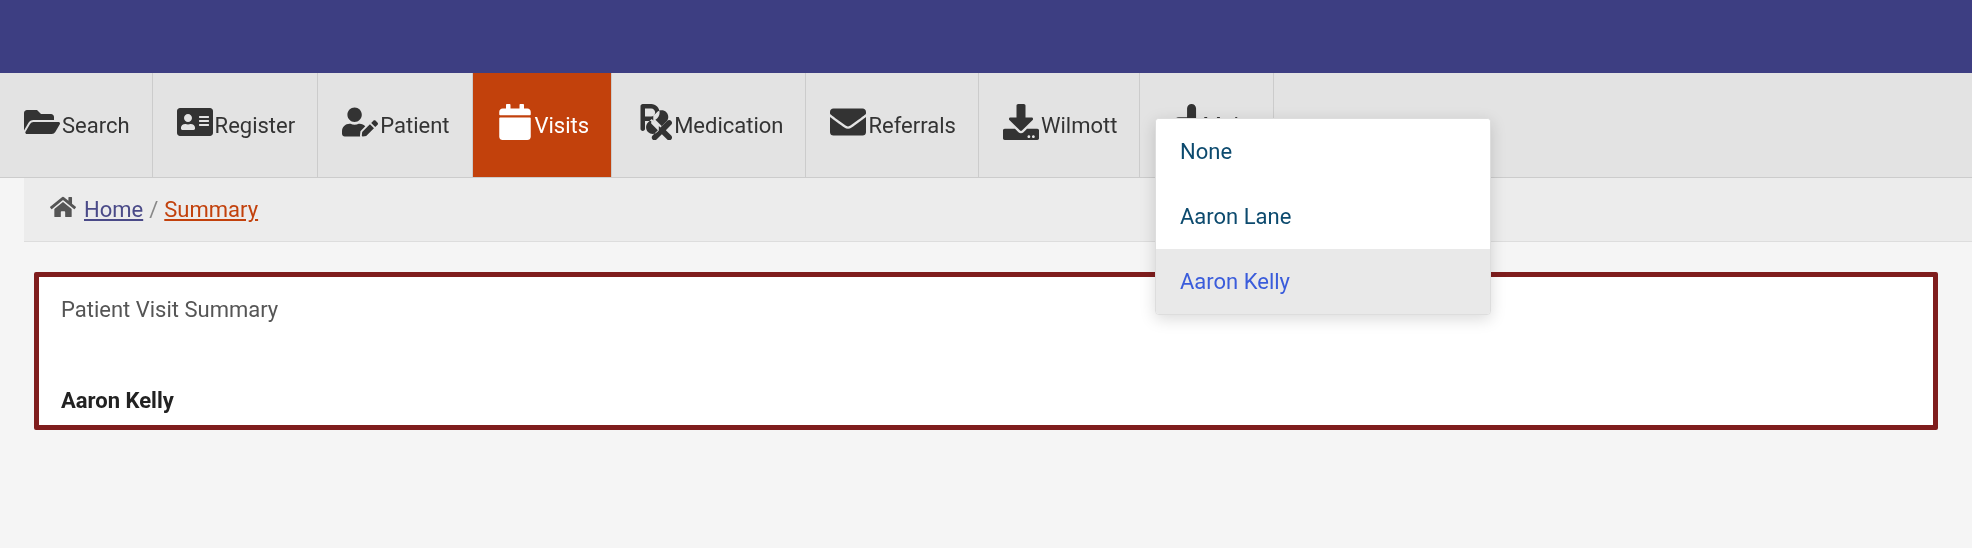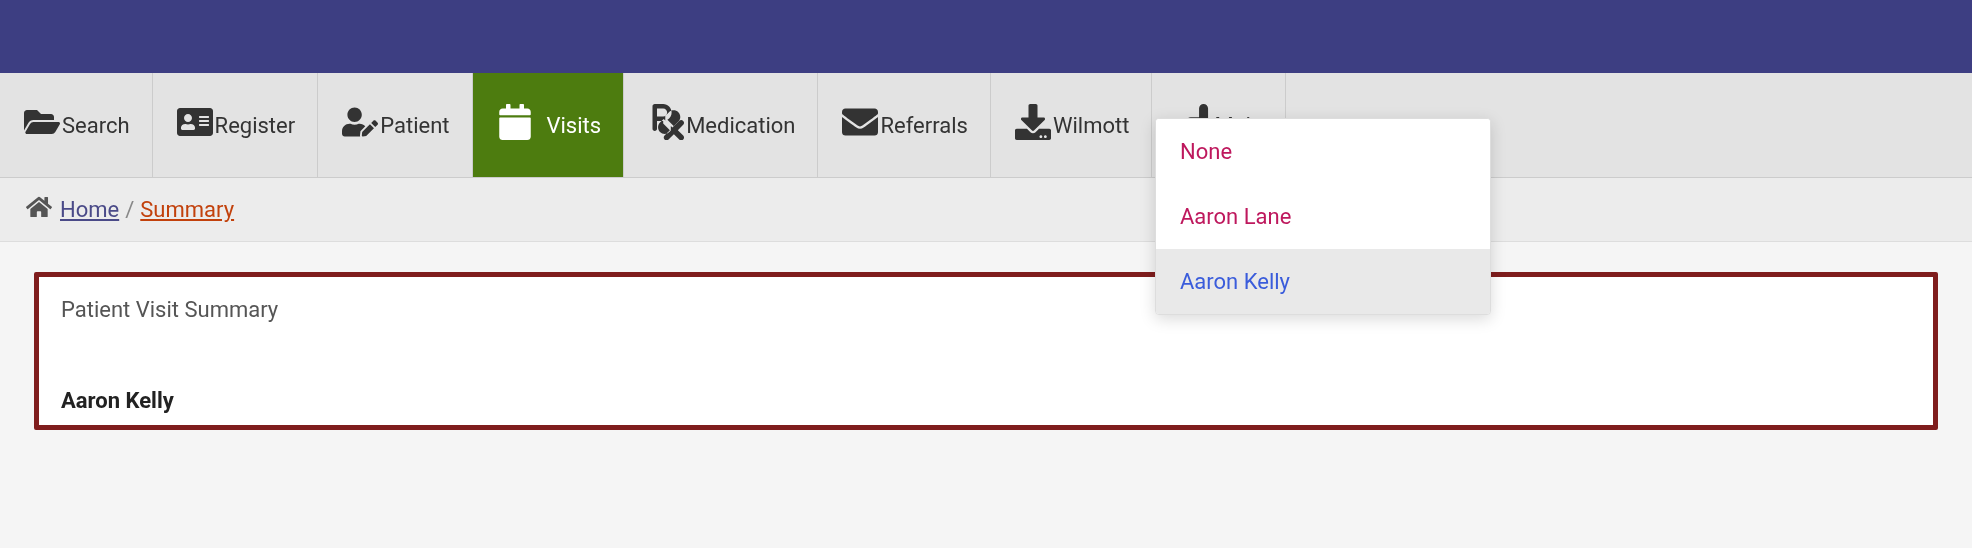--- a/index.html
+++ b/index.html
@@ -27,23 +27,22 @@
       flex-direction: row;
       align-items: center;
       justify-content: center;
       padding: 12px 22px;
       border-right: 1px solid #ccc;
       cursor: pointer;
       min-width: 120px;
       color: #333;
     }
     .toolbar-item.active {
-      background: #4d7c0f;
+      background: #c2410c;
       color: #fff;
-      gap: 12px;
     }
     .toolbar-item .icon {
       width: 40px;
       height: 40px;
       display: flex;
       align-items: center;
       justify-content: center;
       margin-bottom: 6px;
     }
     .toolbar-item .icon svg {
@@ -58,20 +57,21 @@
       font-size: 22px;
     }
     .breadcrumb-bar {
       background: #ececec;
       padding: 16px 26px;
       display: flex;
       align-items: center;
       border-bottom: 1px solid #ddd;
       color: #555;
       font-size: 22px;
+      margin-left: 24px;
     }
     .breadcrumb-bar .home-icon svg {
       width: 26px;
       height: 26px;
       fill: #555;
       margin-right: 8px;
     }
     .breadcrumb-home {
       color: #4a4a88;
       text-decoration: underline;
@@ -113,21 +113,21 @@
       background: #fff;
       border: 1px solid #ddd;
       border-radius: 4px;
       box-shadow: 0 4px 16px rgba(0,0,0,0.15);
       z-index: 1000;
       overflow: hidden;
     }
     .dropdown-item {
       padding: 20px 24px;
       font-size: 22px;
-      color: #be185d;
+      color: #0c4a6e;
       cursor: pointer;
       background: #fff;
     }
     .dropdown-item.hover {
       background: #f2f2f2;
     }
     .dropdown-item.selected {
       background: #e9e9e9;
       color: #3a5cdb;
     }

